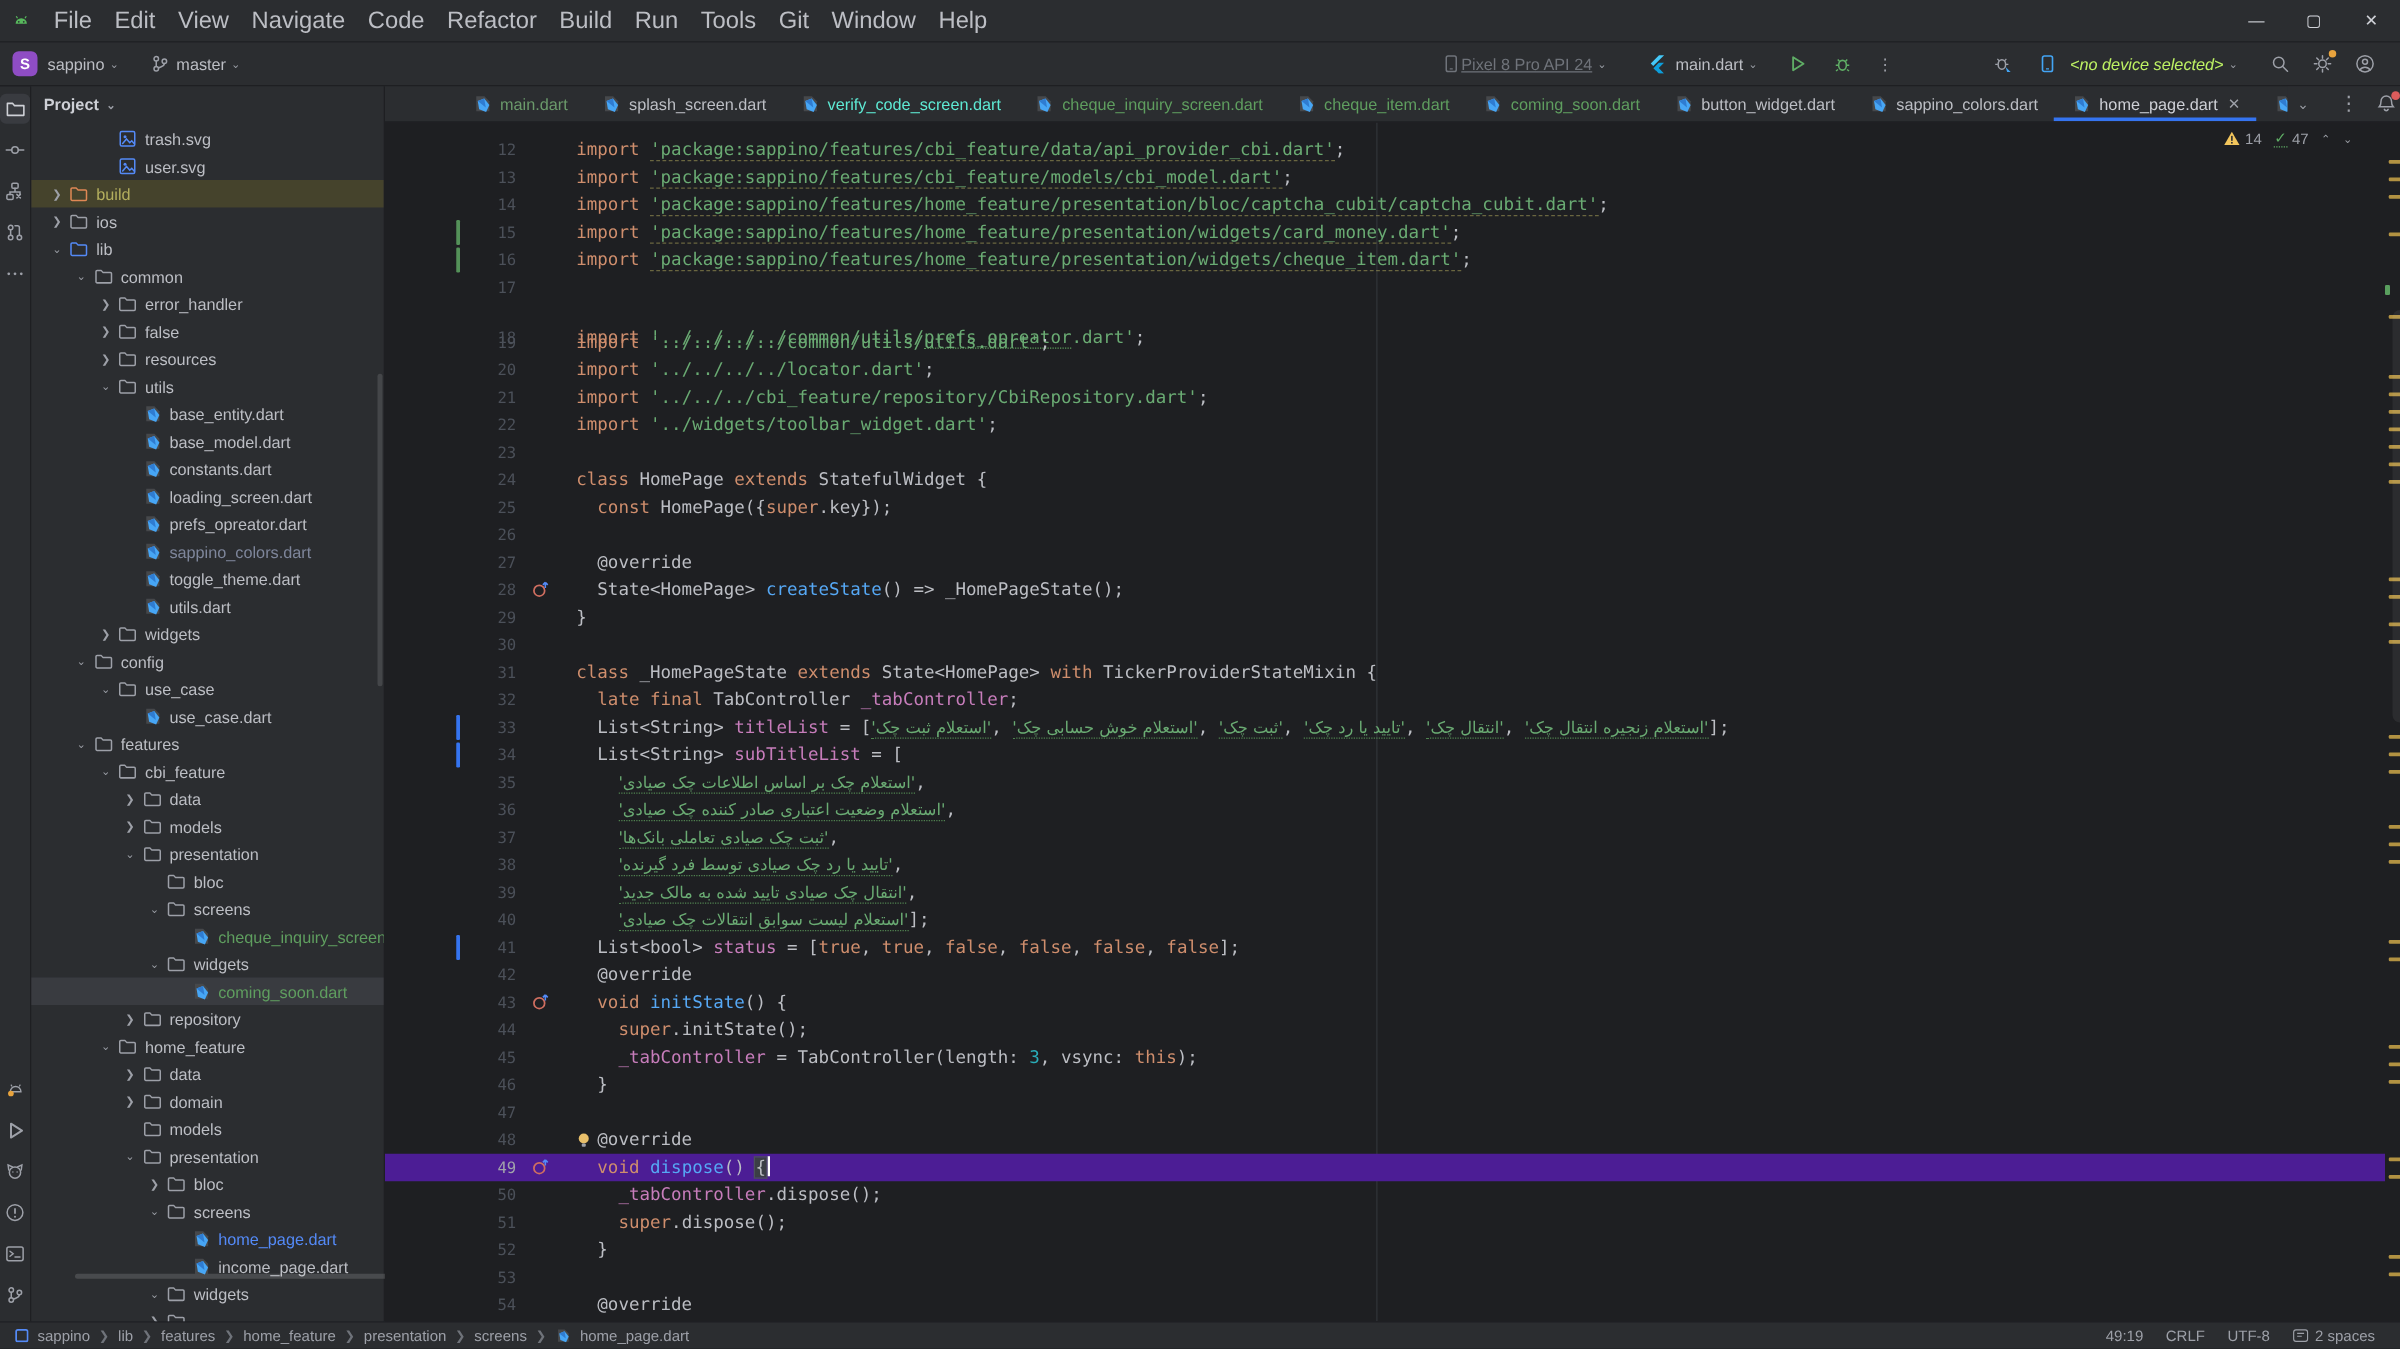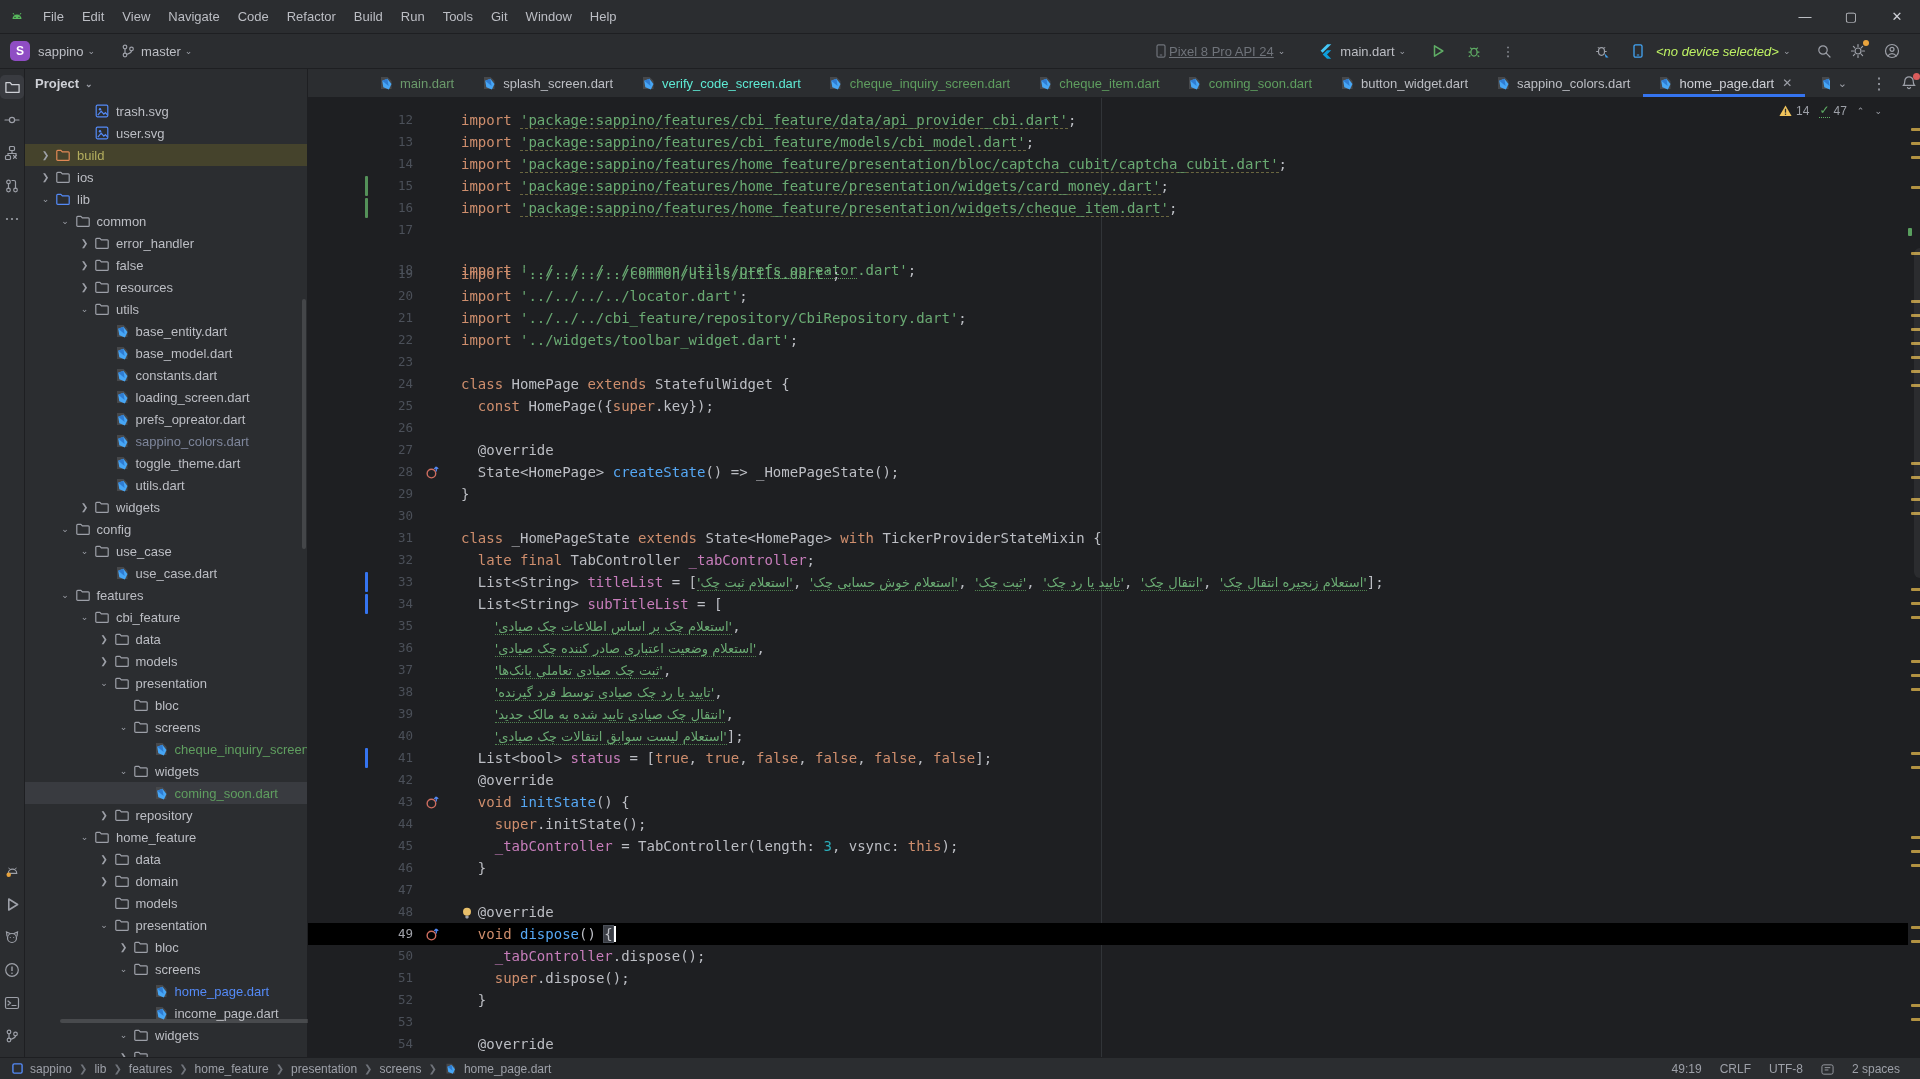--- a/index.html
+++ b/index.html
@@ -1,20 +1,20 @@
 <!DOCTYPE html>
 <html><head>
 <meta charset="utf-8">
 <style>
   * { margin:0; padding:0; box-sizing:border-box; }
   html,body { width:1920px; height:1079px; overflow:hidden; background:#1e1f22;
     font-family:"Liberation Sans", sans-serif; color:#bcbec4; }
   .menubar { height:34px; background:#2b2d30; display:flex; align-items:center; border-bottom:1px solid #1e1f22; position:relative;}
   .menubar .appicon { width:34px; display:flex; justify-content:center; }
-  .menu-item { padding:0 9px; font-size:13px; color:#bcbec4; height:34px; line-height:34px; }
+  .menu-item { padding:0 9px; font-size:19px; color:#bcbec4; height:34px; line-height:34px; }
   .win-controls { position:absolute; right:0; top:0; display:flex; }
   .win-btn { width:46px; height:33px; display:flex; align-items:center; justify-content:center; color:#ced0d6; font-size:13px;}
   .toolbar { height:35px; background:#2b2d30; border-bottom:1px solid #1e1f22; display:flex; align-items:center; position:relative; font-size:13px;}
   .tb-group { display:flex; align-items:center; }
   .badge-s { width:20px; height:20px; border-radius:5px; background:#8f4dc4; color:#fff; font-weight:bold; font-size:12px; display:flex; align-items:center; justify-content:center; margin:0 8px 0 10px;}
   .tb-label { color:#bcbec4; margin-right:4px;}
   .chev { color:#9da0a8; font-size:9px; margin-right:10px;}
   .tb-center { position:absolute; left:1152px; display:flex; align-items:center; }
   .tb-right { position:absolute; left:1592px; display:flex; align-items:center; }
   .dim { color:#6f737a; }
@@ -44,21 +44,21 @@
   .editor-col { flex:1; display:flex; flex-direction:column; position:relative;}
   .tabbar { height:29px; background:#2b2d30; border-bottom:1px solid #1e1f22; display:flex; align-items:stretch; padding-left:56px; position:relative; overflow:hidden;}
   .tab { display:flex; align-items:center; padding:0 13px; font-size:13px; gap:6px; position:relative; white-space:nowrap;}
   .tab.active { color:#ced0d6; }
   .tab.active::after { content:""; position:absolute; left:0; right:0; bottom:0; height:3px; background:#3574f0;}
   .tab .close { color:#9da0a8; font-size:12px; margin-left:2px;}
   .tab-controls { position:absolute; right:0; top:0; bottom:0; background:#2b2d30; display:flex; align-items:center; gap:14px; padding:0 10px 0 8px;}
   .content { position:relative; flex:1; background:#1e1f22; overflow:hidden; font-family:"DejaVu Sans Mono","Liberation Mono",monospace;}
   .guide { position:absolute; left:793px; top:0; bottom:0; width:1px; background:#313438;}
   .cline { position:absolute; left:0; right:20px; height:22px; font-size:14px; line-height:22px; white-space:pre;}
-  .cline.cur { background:#000000;text-decoration:underline; }
+  .cline.cur { background:#4c1d95;text-decoration:underline; }
   .bar { position:absolute; left:57px; top:1px; bottom:1px; width:3px; border-radius:1px;}
   .bar.g { background:#549159; } .bar.b { background:#3574f0; }
   .ln { position:absolute; left:45px; width:60px; text-align:right; color:#4b5059; font-size:12.5px;}
   .cur .ln { color:#a1a3ab; }
   .gut { position:absolute; left:117px; top:3px; width:16px; height:16px;}
   .gut.bulb { left:152px; }
   .codetext { position:absolute; left:153px; }
   .tk-p{color:#bcbec4;} .tk-k{color:#cf8e6d;} .tk-s{color:#6aab73;} .tk-f{color:#56a8f5;}
   .tk-v{color:#c77dbb;} .tk-n{color:#2aacb8;}
   .tk-su{color:#6aab73; border-bottom:1px dashed rgba(170,160,90,.55);}
@@ -878,21 +878,21 @@
           <path d="M4.2 5.8l5.2-2.1 4.1 5.2-2.6 5.6-5.6-2.2z" fill="#47a6f5"></path>
           <path d="M4.2 5.8l5.2-2.1 1.2 7.2z" fill="#2f7cd1"></path>
         </svg>
       </span>
       <span>home_page.dart</span>
     </div>
   <div class="sb-right">
     <span>49:19</span>
     <span>CRLF</span>
     <span>UTF-8</span>
-    <span style="display:flex;align-items:flex-end;gap:18px;">
+    <span style="display:flex;align-items:flex-start;gap:5px;">
       <svg width="13" height="13" viewBox="0 0 14 14">
           <rect x="1" y="2" width="12" height="10" rx="2" fill="none" stroke="#9da0a8"></rect>
           <path d="M4 5h6M4 7.5h4" stroke="#9da0a8"></path>
         </svg>
       <span>2 spaces</span>
     </span>
   </div>
 </div>
 
 </body></html>

